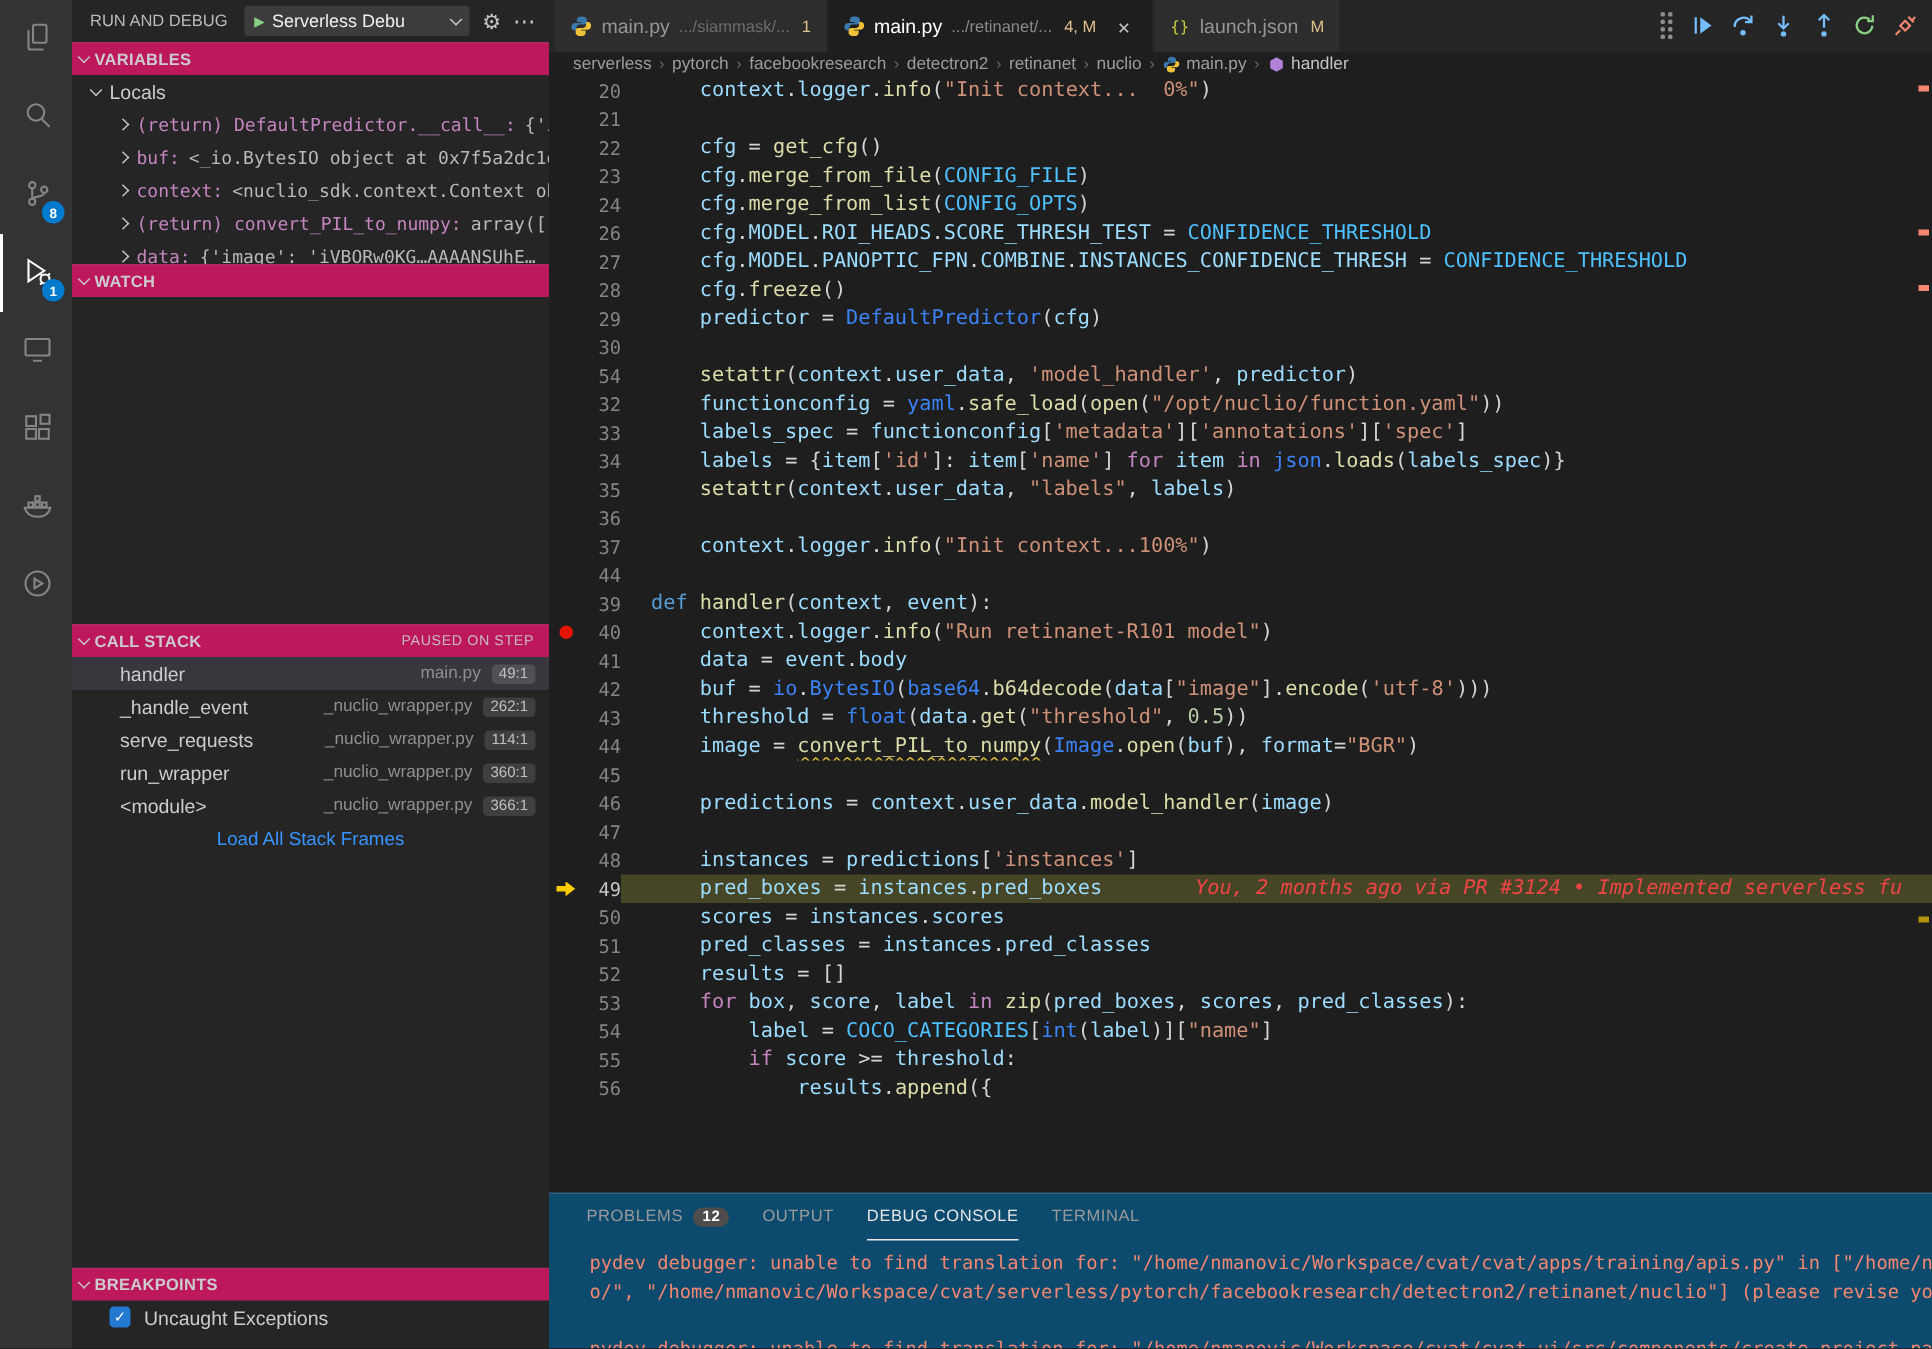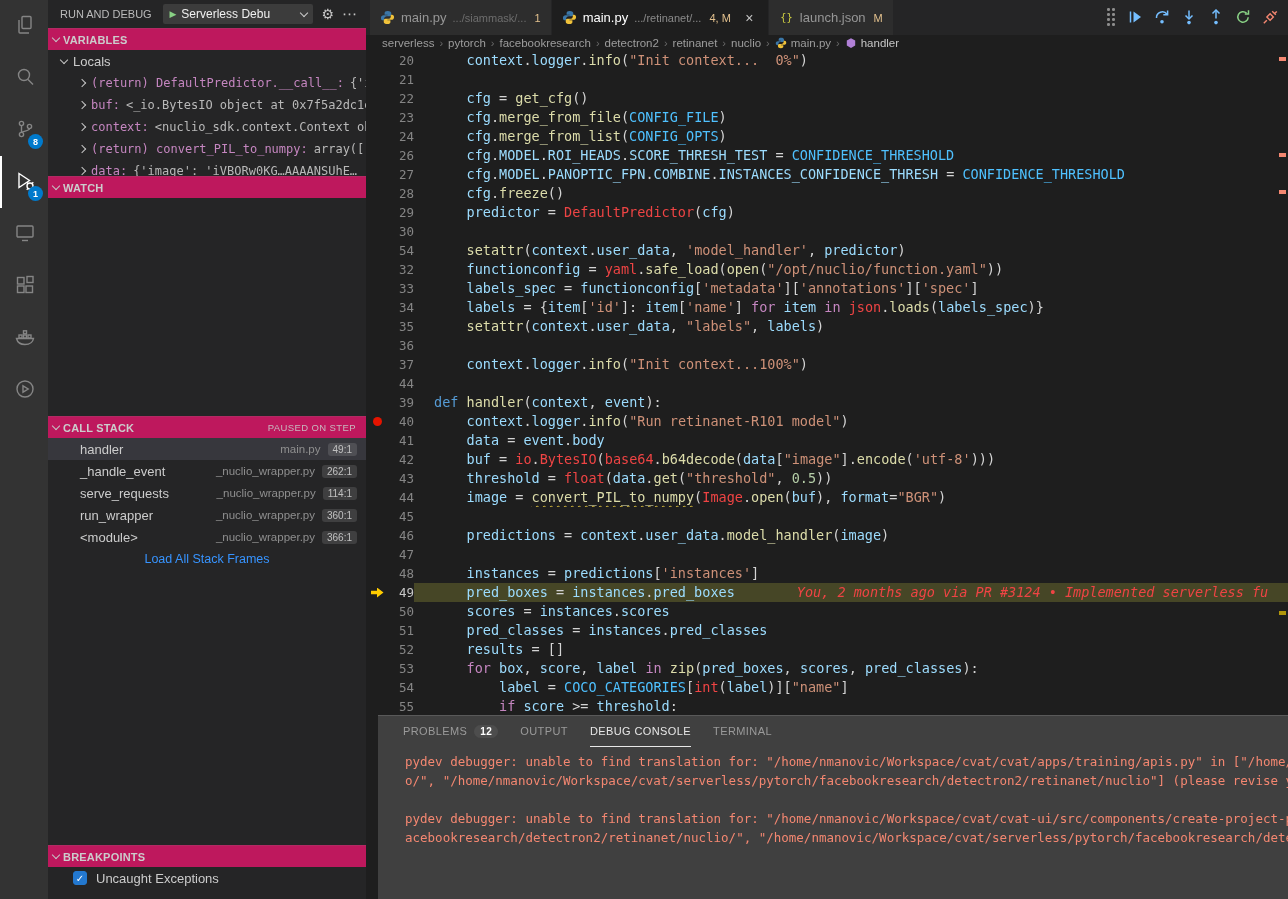--- a/index.html
+++ b/index.html
@@ -90,27 +90,27 @@
   .ln-margin{flex:0 0 22px;display:flex;align-items:center;justify-content:center;cursor:pointer;}
   .ln-num{flex:0 0 26px;text-align:right;color:#858585;font-size:12.5px;cursor:pointer;}
   .code-line.current .ln-num{color:#c6c6c6;}
   .ln-body{flex:1;padding-left:20px;white-space:pre;overflow:hidden;}
   .code-line.current .ln-body{background:rgba(212,212,70,.22);}
   .bp-dot{width:9px;height:9px;border-radius:50%;background:#e51400;}
   .cur-arrow{width:13px;height:10px;background:#ffcc00;
              clip-path:polygon(0 32%,50% 32%,50% 0,100% 50%,50% 100%,50% 68%,0 68%);}
   .blame{color:#ef4444;font-style:italic;margin-left:62px;}
   .tk-p{color:#d4d4d4;} .tk-k{color:#c586c0;} .tk-d{color:#569cd6;} .tk-f{color:#dcdcaa;}
-  .tk-v{color:#9cdcfe;} .tk-s{color:#ce9178;} .tk-n{color:#b5cea8;} .tk-c{color:#4fc1ff;} .tk-m{color:#ef4444;margin-top:16px;}
+  .tk-v{color:#9cdcfe;} .tk-s{color:#ce9178;} .tk-n{color:#b5cea8;} .tk-c{color:#4fc1ff;} .tk-m{color:#3b82f6;margin-top:16px;}
   .tk-w{color:#dcdcaa;text-decoration:underline wavy rgba(230,200,60,.9);text-decoration-thickness:1px;text-underline-offset:3px;}
   .ruler{position:absolute;top:0;right:0;width:12px;bottom:0;}
   .ruler-mark{position:absolute;right:2px;width:7px;height:4px;}
 
   
-  .panel{position:absolute;left:12px;right:0;bottom:0;height:184px;background:#404040;
+  .panel{position:absolute;left:0;right:0;bottom:0;height:104px;background:#0c4a6e;
          border-top:1px solid rgba(204,204,204,.18);}
   .panel-tabs{height:31px;display:flex;align-items:stretch;gap:22px;padding-left:25px;}
   .ptab{display:flex;align-items:center;gap:7px;font-size:11px;letter-spacing:.4px;color:#9a9a9a;
         cursor:pointer;border-bottom:1px solid transparent;}
   .ptab.active{color:#e7e7e7;border-bottom-color:#e7e7e7;}
   .ptab-badge{background:#4d4d4d;color:#ffffff;border-radius:9px;padding:1px 6px;font-size:10px;font-weight:700;}
   .panel-body{padding:5px 0 0 27px;font-family:"DejaVu Sans Mono",monospace;font-size:12.5px;line-height:19px;
               color:#f48771;white-space:pre;overflow:hidden;}
   .console-line{min-height:19px;}
 </style>

